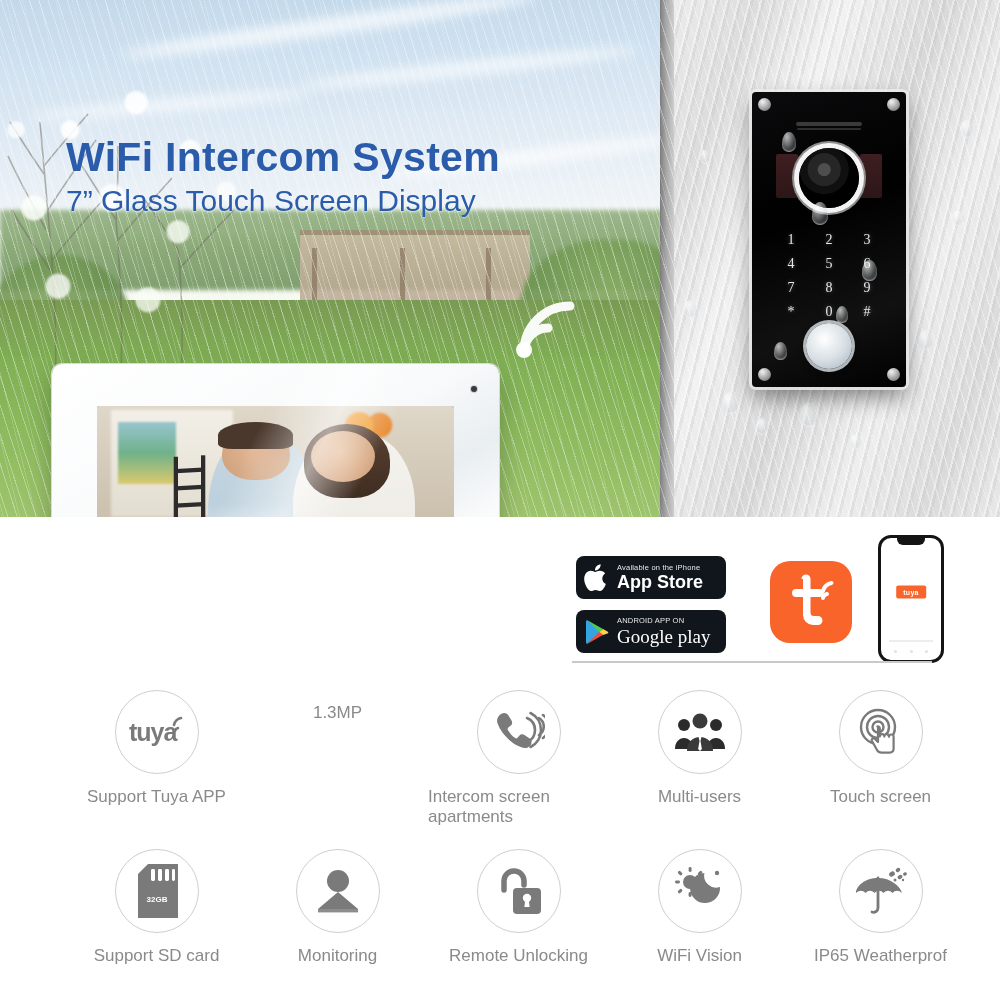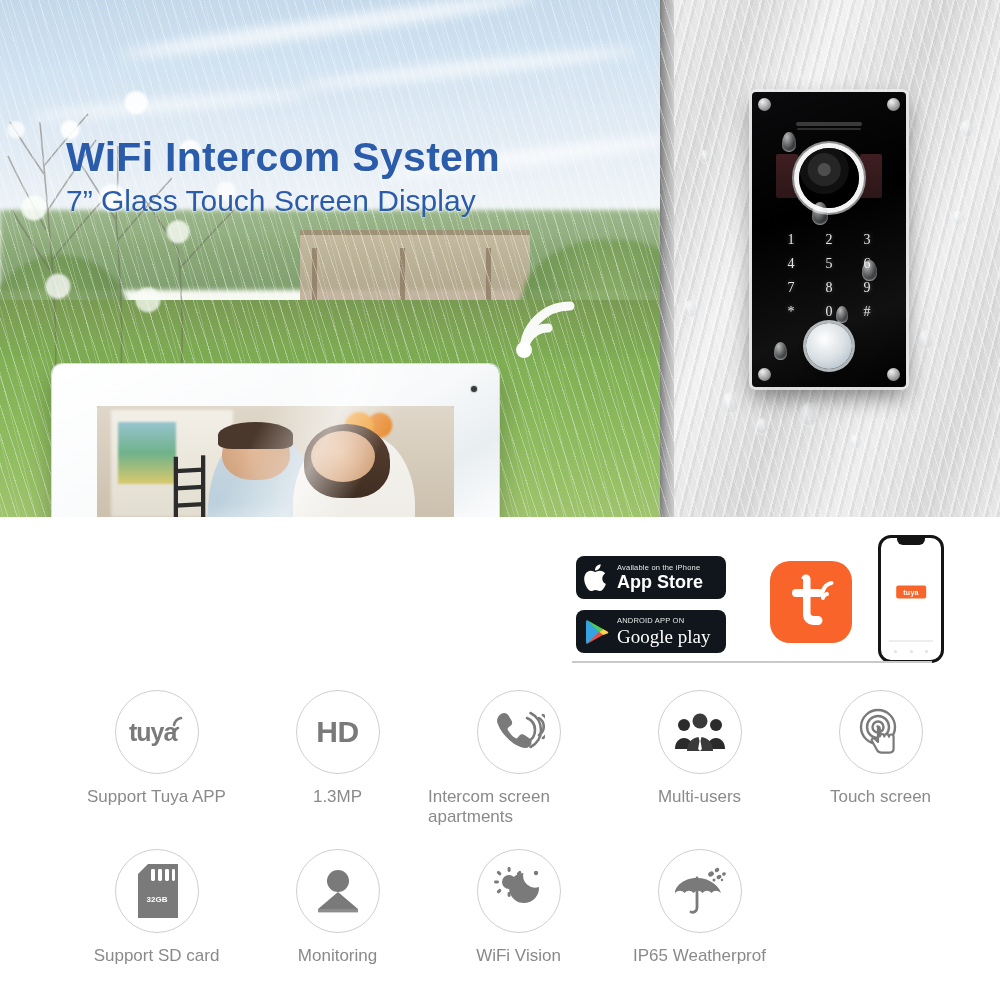--- a/index.html
+++ b/index.html
@@ -383,23 +383,20 @@
             <g fill="none" stroke="#7a7a7a" stroke-width="2.6" stroke-linecap="round">
               <path d="M45 10 A9 9 0 0 1 52 3"></path>
               <path d="M46 16 A4 4 0 0 1 49 13"></path>
             </g>
           </svg>
         </div>
         <div class="flabel">Support Tuya APP</div>
       </div>
 
       <div class="fcell">
-        <div class="fcircle">
-          <span class="hd-text">HD</span>
-        </div>
         <div class="flabel">1.3MP</div>
       </div>
 
       <div class="fcell">
         <div class="fcircle">
           <svg width="52" height="46" viewBox="0 0 52 46">
             <path fill="#7a7a7a" d="M8 5 c3-2 6-1 7.5 1.5 l3 5 c1.2 2 .7 4-1 5.3 l-2.2 1.7 c-.7.6-.9 1.4-.5 2.2 1.6 3.4 4.2 6.4 7.4 8.4 .8.5 1.7.4 2.3-.3 l1.8-2.1 c1.4-1.6 3.4-1.9 5.2-.7 l4.8 3.2 c2.4 1.6 3.1 4.6 1 7.2 -2.1 2.6-5.6 3.2-9 1.8 C18 34.6 8.4 25 4.6 14.6 3.2 10.8 4.7 7.2 8 5z"></path>
             <g fill="none" stroke="#7a7a7a" stroke-width="2.6" stroke-linecap="round">
               <path d="M34 9 A13 13 0 0 1 34 33"></path>
               <path d="M37.5 4 A19 19 0 0 1 37.5 38"></path>
@@ -467,20 +464,31 @@
         <div class="fcircle">
           <svg width="48" height="46" viewBox="0 0 48 46">
             <circle cx="24" cy="13" r="11" fill="#7a7a7a"></circle>
             <path fill="#7a7a7a" d="M24 24 L44 41 H4 z"></path>
             <rect x="4" y="41" width="40" height="3.4" fill="#8d8d8d"></rect>
           </svg>
         </div>
         <div class="flabel">Monitoring</div>
       </div>
 
+      <div class="fcell">
+        <div class="fcircle">
+          <svg width="46" height="50" viewBox="0 0 46 50">
+            <path fill="none" stroke="#7a7a7a" stroke-width="5.5" stroke-linecap="round" d="M8 24 V15 a10 10 0 0 1 20 0 v4"></path>
+            <rect x="17" y="22" width="28" height="26" rx="4" fill="#7a7a7a"></rect>
+            <circle cx="31" cy="32" r="4.2" fill="#ffffff"></circle>
+            <path fill="#ffffff" d="M29.4 33 h3.2 l1 8 h-5.2z"></path>
+          </svg>
+        </div>
+        <div class="flabel">Remote Unlocking</div>
+      </div>
 
       <div class="fcell">
         <div class="fcircle">
           <svg width="52" height="48" viewBox="0 0 52 48">
             <g fill="#7a7a7a">
               <circle cx="16" cy="15" r="7"></circle>
               <rect x="14.6" y="0" width="3" height="5" rx="1.4"></rect>
               <rect x="14.6" y="25" width="3" height="5" rx="1.4"></rect>
               <rect x="1" y="13.5" width="5" height="3" rx="1.4"></rect>
               <rect x="26" y="13.5" width="5" height="3" rx="1.4"></rect>

